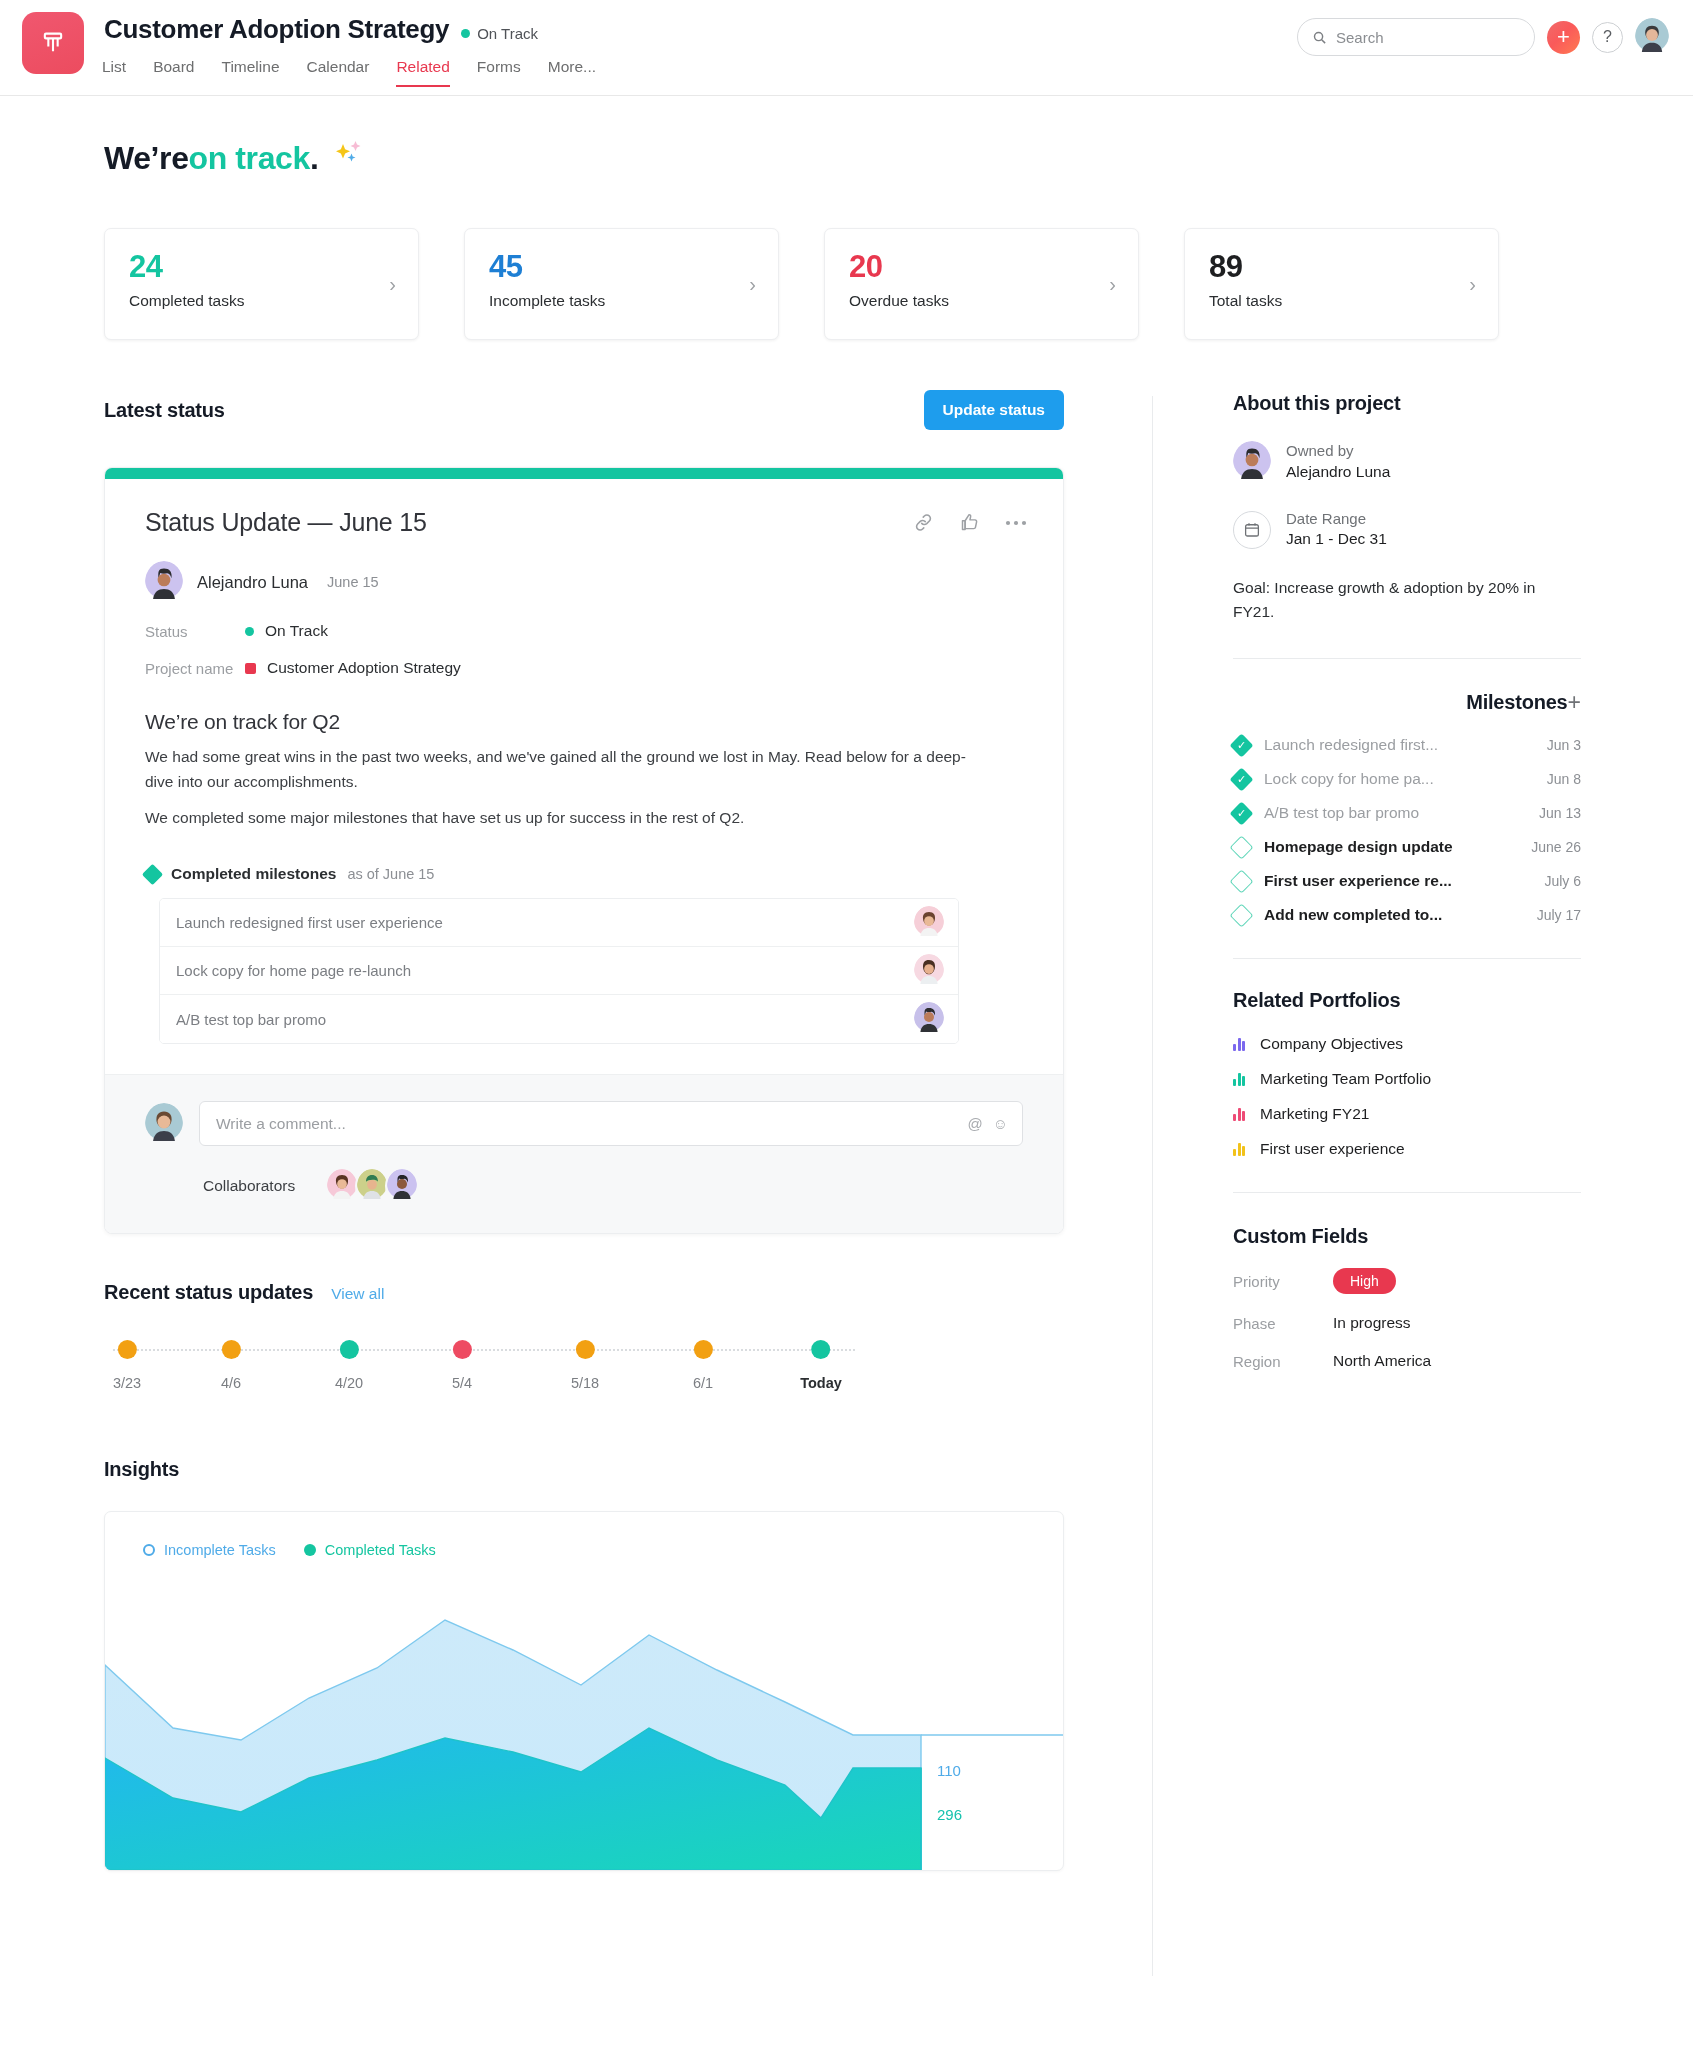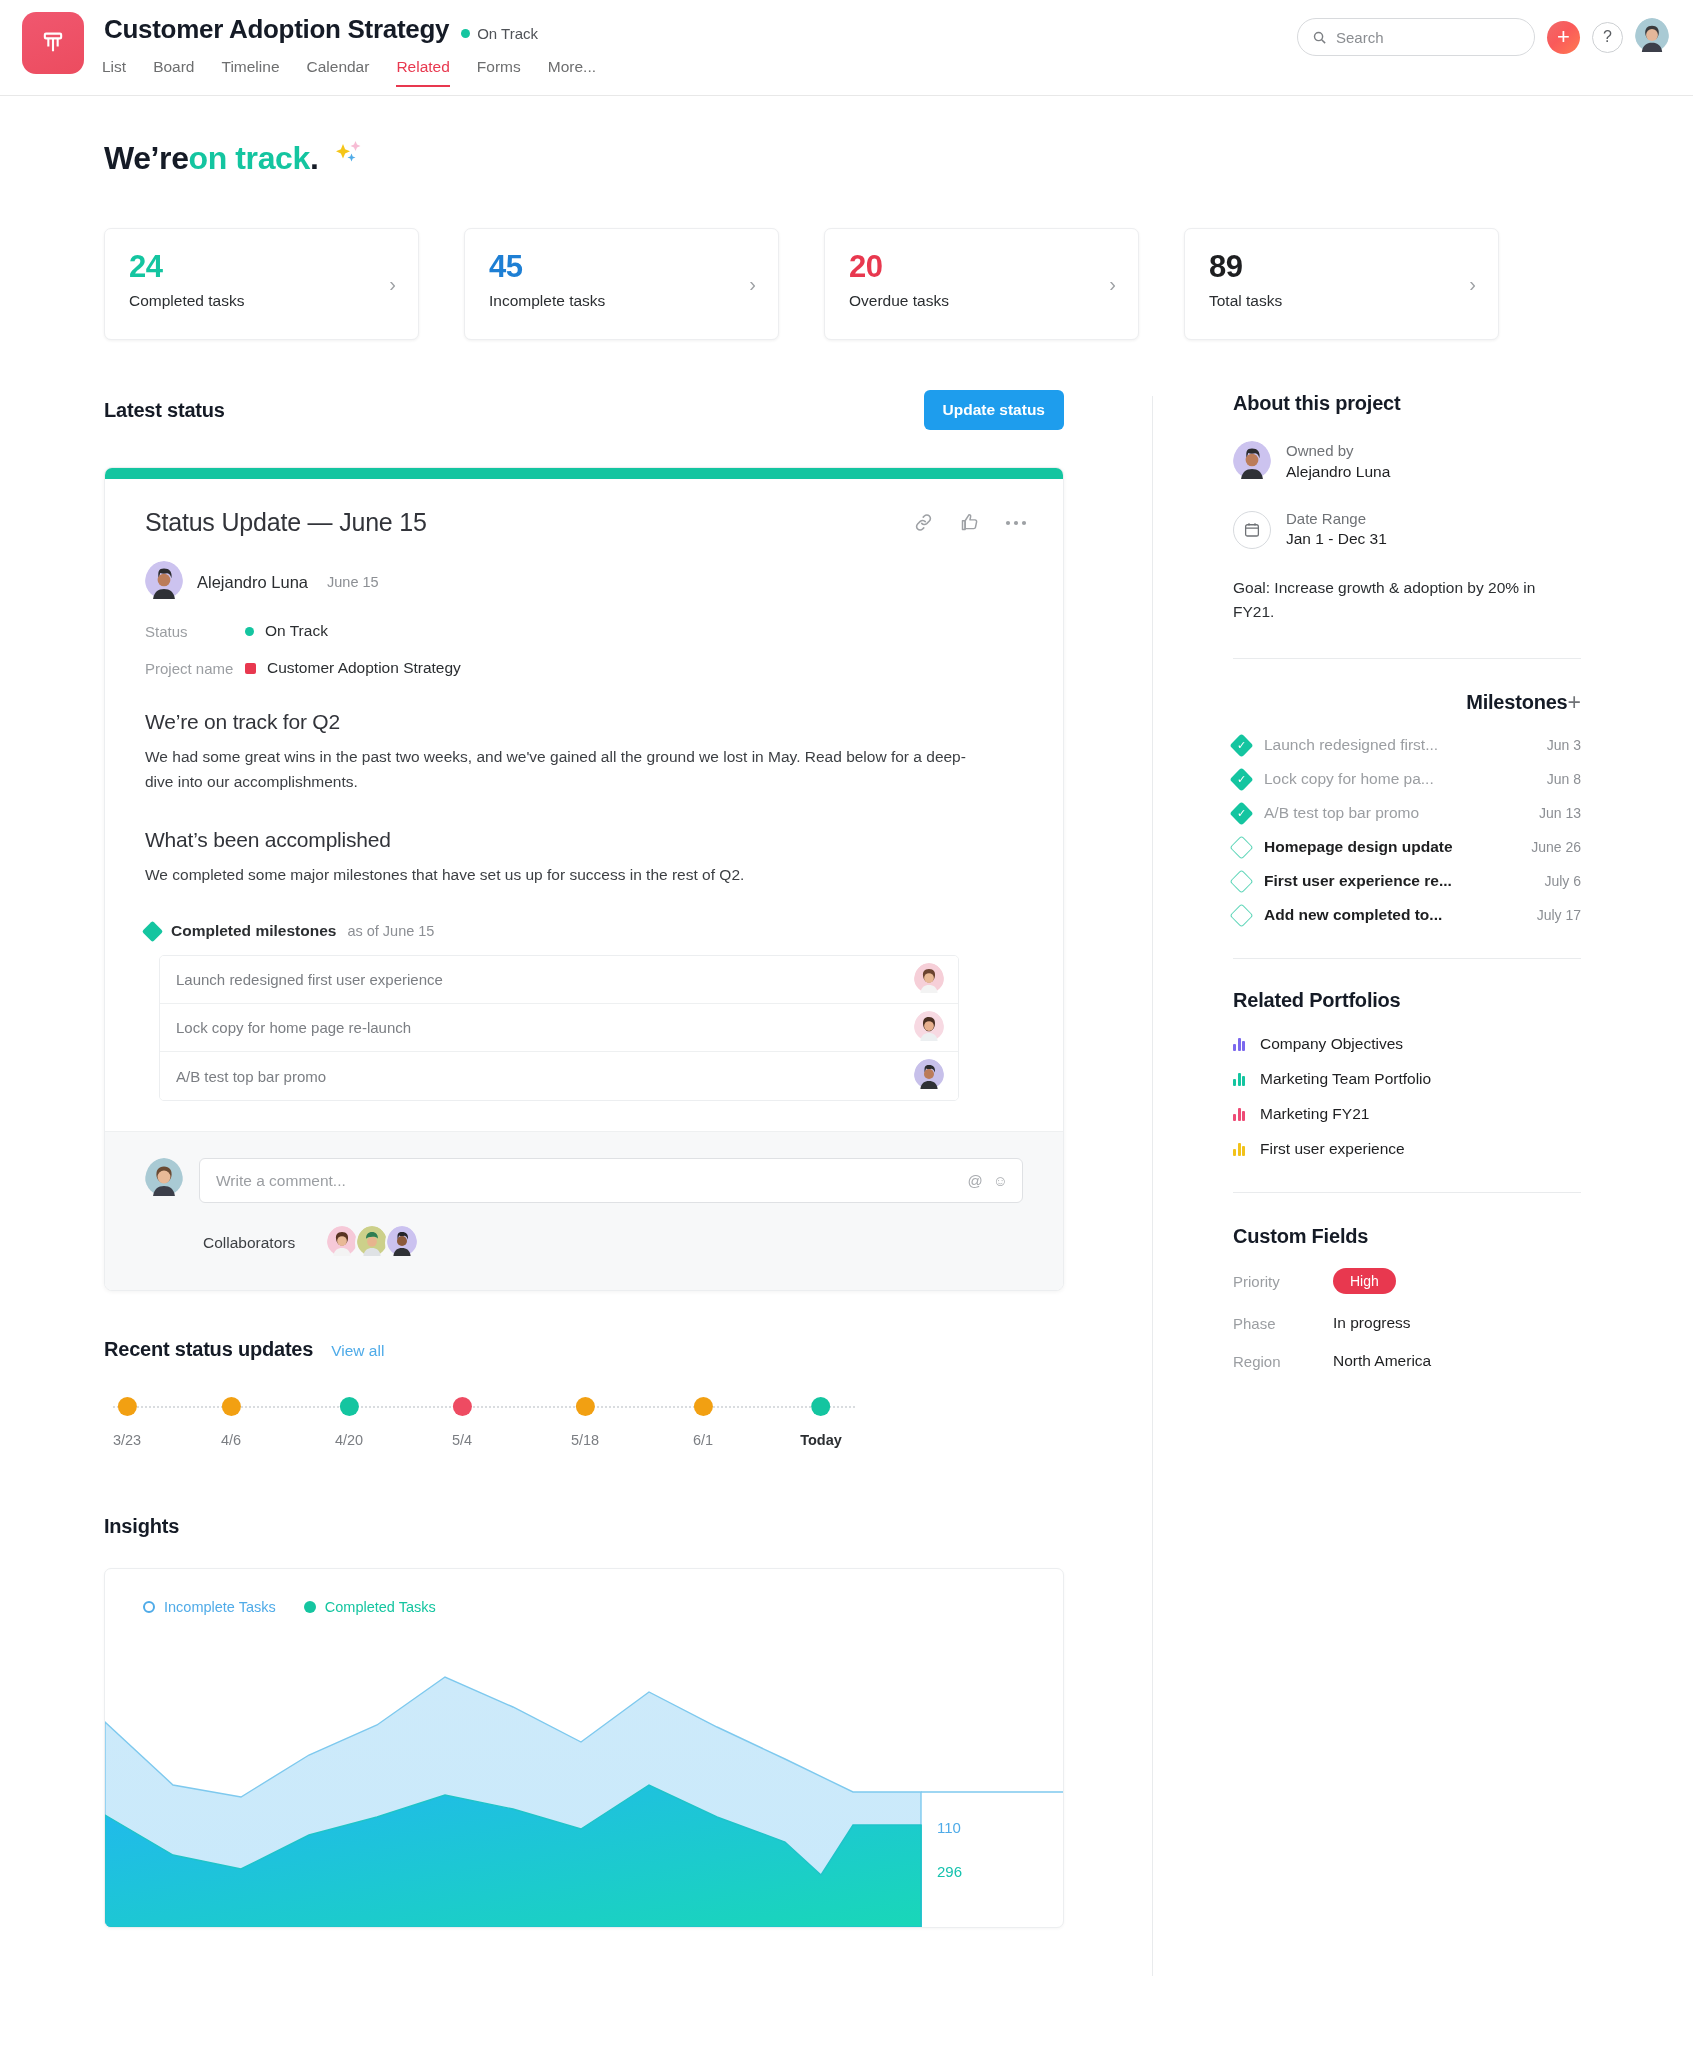--- a/index.html
+++ b/index.html
@@ -145,21 +145,21 @@
     height: 48px; display: flex; align-items: center; justify-content: space-between;
     padding: 0 14px 0 16px; border-bottom: 1px solid #eef0f1; background: #fff;
   }
   .ms-row:last-child { border-bottom: none; }
   .ms-row-label { font-size: 15px; color: #7b7e83; }
 
   .comment-area {
     margin-top: 30px; background: #f7f8f9; border-top: 1px solid #eef0f1;
     padding: 26px 40px 28px 40px;
   }
-  .comment-row { display: flex; gap: 16px; }
+  .comment-row { display: flex; align-items: center; gap: 16px; }
   .comment-input {
     flex: 1; height: 45px; background: #fff; border: 1px solid #dfe1e4; border-radius: 6px;
     display: flex; align-items: center; padding: 0 16px; position: relative;
   }
   .comment-ph { font-size: 15.5px; color: #9b9ea2; }
   .comment-icons { position: absolute; right: 14px; display: flex; gap: 10px; color: #a8abaf; font-size: 15px; }
   .collab-row { display: flex; align-items: center; gap: 30px; margin-top: 21px; margin-left: 58px; }
   .collab-label { font-size: 15.5px; color: #3c3f43; }
   .collab-avs { display: flex; }
   .collab-avs .avatar { margin-right: -4px; border: 2px solid #f7f8f9; }
@@ -397,21 +397,20 @@
           <span class="meta-key">Project name</span>
           <span class="meta-val">
             <span class="sq-red"></span>
             <span>Customer Adoption Strategy</span>
           </span>
         </div>
 
         <div class="h-sub">We’re on track for Q2</div>
         <div class="p-body">We had some great wins in the past two weeks, and we've gained all the ground we lost in May. Read below for a deep-dive into our accomplishments.</div>
 
-        <div class="h-sub">What’s been accomplished</div>
         <div class="p-body">We completed some major milestones that have set us up for success in the rest of Q2.</div>
 
         <div class="ms-head">
           <span class="diamond-fill"></span>
           <span class="ms-head-label">Completed milestones</span>
           <span class="ms-head-sub">as of June 15</span>
         </div>
 
         <div class="ms-table">
           <div class="ms-row">

